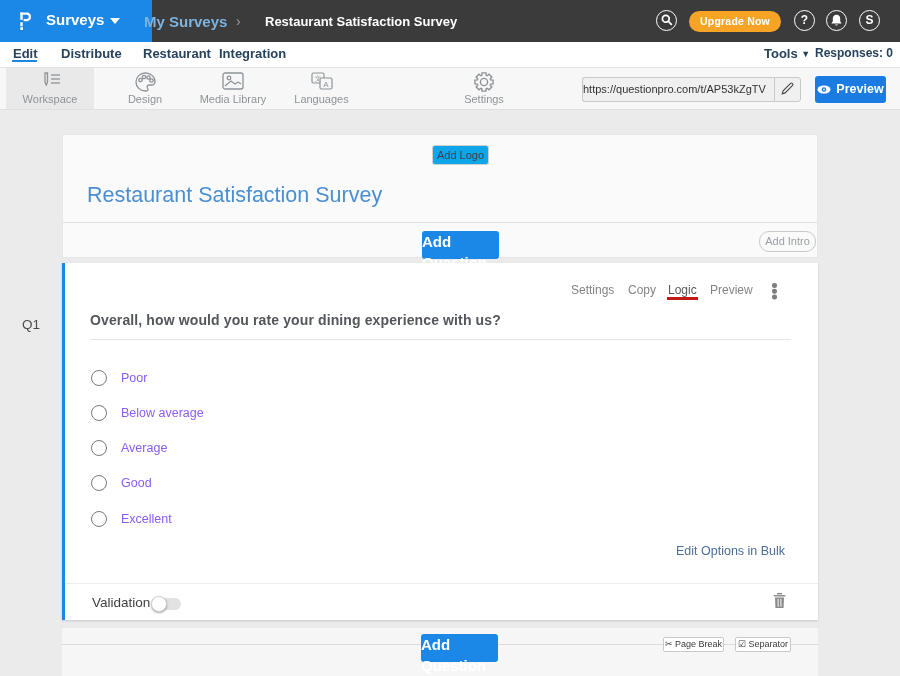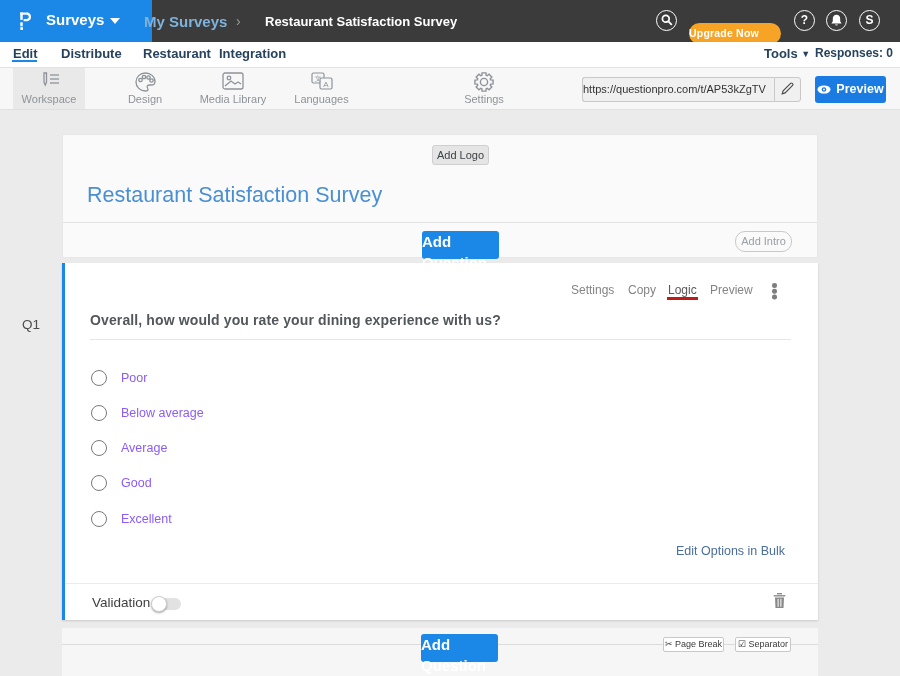--- a/index.html
+++ b/index.html
@@ -6,39 +6,39 @@
 html,body { width:900px; height:676px; font-family:"Liberation Sans", sans-serif; background:#ebebeb; overflow:hidden; }
 .topbar { position:absolute; left:0; top:0; width:900px; height:42px; background:#3b3b3b; }
 .logoseg { position:absolute; left:0; top:0; width:152px; height:42px; background:#1b87e6; }
 .logoseg svg.plogo { position:absolute; left:19px; top:12px; }
 .sv { position:absolute; left:46px; top:11px; font-size:15px; font-weight:700; color:#fff; }
 .car { position:absolute; left:110px; top:18px; width:0; height:0; border-left:5.5px solid transparent; border-right:5.5px solid transparent; border-top:6.5px solid #fff; }
 .crumb1 { position:absolute; left:144px; top:13px; font-size:15px; font-weight:700; color:#7fb2dc; }
 .crumbsep { position:absolute; left:236px; top:13px; font-size:14px; color:#9a9a9a; }
 .crumb2 { position:absolute; left:265px; top:14px; font-size:13px; font-weight:700; color:#fff; }
 .topic { position:absolute; top:10px; width:21px; height:21px; border:1.5px solid #fff; border-radius:50%; color:#fff; text-align:center; font-weight:700; font-size:12px; line-height:18px; }
-.upg { position:absolute; left:689px; top:11px; width:92px; height:21px; background:#f7a426; border-radius:11px; color:#fff; font-weight:700; font-size:10.5px; text-align:left; line-height:21px; letter-spacing:0.2px;margin-top:12px; }
+.upg { position:absolute; left:689px; top:11px; width:92px; height:21px; background:#f7a426; border-radius:11px; color:#fff; font-weight:700; font-size:10.5px; text-align:center; line-height:21px; letter-spacing:0.2px; }
 .navbar { position:absolute; left:0; top:42px; width:900px; height:26px; background:#fff; border-bottom:1px solid #e2e2e2; }
 .nav-t { position:absolute; top:4px; font-size:13px; font-weight:700; color:#26425c; white-space:nowrap; }
 .edit-ul { position:absolute; left:12px; top:18px; width:25px; height:2px; background:#1b87e6; }
 .toolbar { position:absolute; left:0; top:68px; width:900px; height:42px; background:#f7f7f7; border-bottom:1px solid #e0e0e0; }
 .tool { position:absolute; top:0; height:41px; text-align:center; color:#8e9399; }
 .tool .lbl { position:absolute; bottom:4px; width:100%; font-size:11px; }
 .tool svg { margin-top:4px; }
 .tool.sel { background:#e9e9e9; }
 .urlbox { position:absolute; left:582px; top:9px; width:192px; height:25px; background:#f0f0f0; border:1px solid #c9c9c9; border-right:none; border-radius:3px 0 0 3px; font-size:11px; color:#333; line-height:23px; white-space:nowrap; overflow:hidden; }
 .pencilseg { position:absolute; left:774px; top:9px; width:27px; height:25px; background:#f0f0f0; border:1px solid #c9c9c9; border-radius:0 3px 3px 0; text-align:center; }
 .pvw { position:absolute; left:815px; top:8px; width:71px; height:27px; background:#1a7ce2; border-radius:3px; color:#fff; font-size:12.5px; font-weight:700; text-align:center; line-height:27px; }
 .main { position:absolute; left:0; top:110px; width:900px; height:566px; background:#ebebeb; }
 .card1 { position:absolute; left:62px; top:24px; width:756px; height:88px; background:#fafafa; border:1px solid #e7e7e7; border-bottom:none; }
-.addlogo { position:absolute; left:369px; top:10px; width:57px; height:20px; background:#e5e5e5; border:1px solid #cfcfcf; border-radius:3px; font-size:11px; color:#3e4246; text-align:center; line-height:18px; }
+.addlogo { position:absolute; left:369px; top:10px; width:57px; height:20px; background:#0ea5e9; border:1px solid #cfcfcf; border-radius:3px; font-size:11px; color:#3e4246; text-align:center; line-height:18px; }
 .stitle { position:absolute; left:24px; top:48px; font-size:21.5px; color:#4a8fd3; }
 .strip1 { position:absolute; left:62px; top:112px; width:756px; height:36px; background:#fafafa; border:1px solid #e7e7e7; border-top:1px solid #e3e3e3; }
 .addq { position:absolute; width:77px; height:28px; background:#1b87e6; border-radius:3px; color:#fff; font-size:15px; font-weight:700; line-height:21px; }
-.addintro { position:absolute; left:672px; top:8px; width:57px; height:21px; background:#fafafa; border:1px solid #c9c9c9; border-radius:10px; font-size:11px; color:#9aa0a6; text-align:center; line-height:19px; }
+.addintro { position:absolute; left:696px; top:8px; width:57px; height:21px; background:#fafafa; border:1px solid #c9c9c9; border-radius:10px; font-size:11px; color:#9aa0a6; text-align:center; line-height:19px; }
 .q1lbl { position:absolute; left:22px; top:207px; font-size:13.5px; color:#4c4c4c; }
 .qcard { position:absolute; left:62px; top:153px; width:756px; height:357px; background:#fff; border-left:3px solid #1b87e6; box-shadow:0 1px 2px rgba(0,0,0,0.15); }
 .qh { position:absolute; top:20px; font-size:12px; color:#848484; }
 .logicul { position:absolute; left:602px; top:34px; width:31px; height:3px; background:#c11b17; }
 .dots { position:absolute; left:707px; top:20px; width:4.5px; height:4.5px; border-radius:50%; background:#7e7e7e; box-shadow:0 5.7px 0 #7e7e7e, 0 11.4px 0 #7e7e7e; }
 .qtext { position:absolute; left:25px; top:49px; font-size:14px; font-weight:700; color:#53575b; letter-spacing:0.12px; }
 .qline { position:absolute; left:25px; top:76px; width:701px; height:1px; background:#e4e7ea; }
 .opt { position:absolute; left:26px; height:16px; }
 .opt .rad { position:absolute; left:0; top:0; width:16px; height:16px; border:1.5px solid #7a7a7a; border-radius:50%; background:#fff; }
 .opt .ol { position:absolute; left:30px; top:1px; font-size:12.5px; color:#8b5cf6; white-space:nowrap; }
@@ -91,21 +91,21 @@
   <span class="nav-t" style="left:13px;">Edit</span>
   <span class="edit-ul"></span>
   <span class="nav-t" style="left:61px;">Distribute</span>
   <span class="nav-t" style="left:143px;">Restaurant</span>
   <span class="nav-t" style="left:219px;">Integration</span>
   <span class="nav-t" style="left:764px;">Tools <span style="font-size:9px; position:relative; top:-1px;">▼</span></span>
   <span class="nav-t" style="left:815px; font-size:12px;">Responses: 0</span>
 </div>
 
 <div class="toolbar">
-  <div class="tool sel" style="left:13px; width:72px;">
+  <div class="tool sel" style="left:6px; width:88px;">
     <svg width="22" height="18" viewBox="0 0 22 18">
         <g fill="none" stroke="#8e9399" stroke-width="1.3">
           <path d="M6 1 L8.5 1 L8.5 10 L7.25 13 L6 10 Z"></path>
           <line x1="12" y1="3" x2="21" y2="3"></line>
           <line x1="12" y1="7" x2="21" y2="7"></line>
           <line x1="12" y1="11" x2="21" y2="11"></line>
         </g>
       </svg>
     <div class="lbl">Workspace</div>
   </div>

